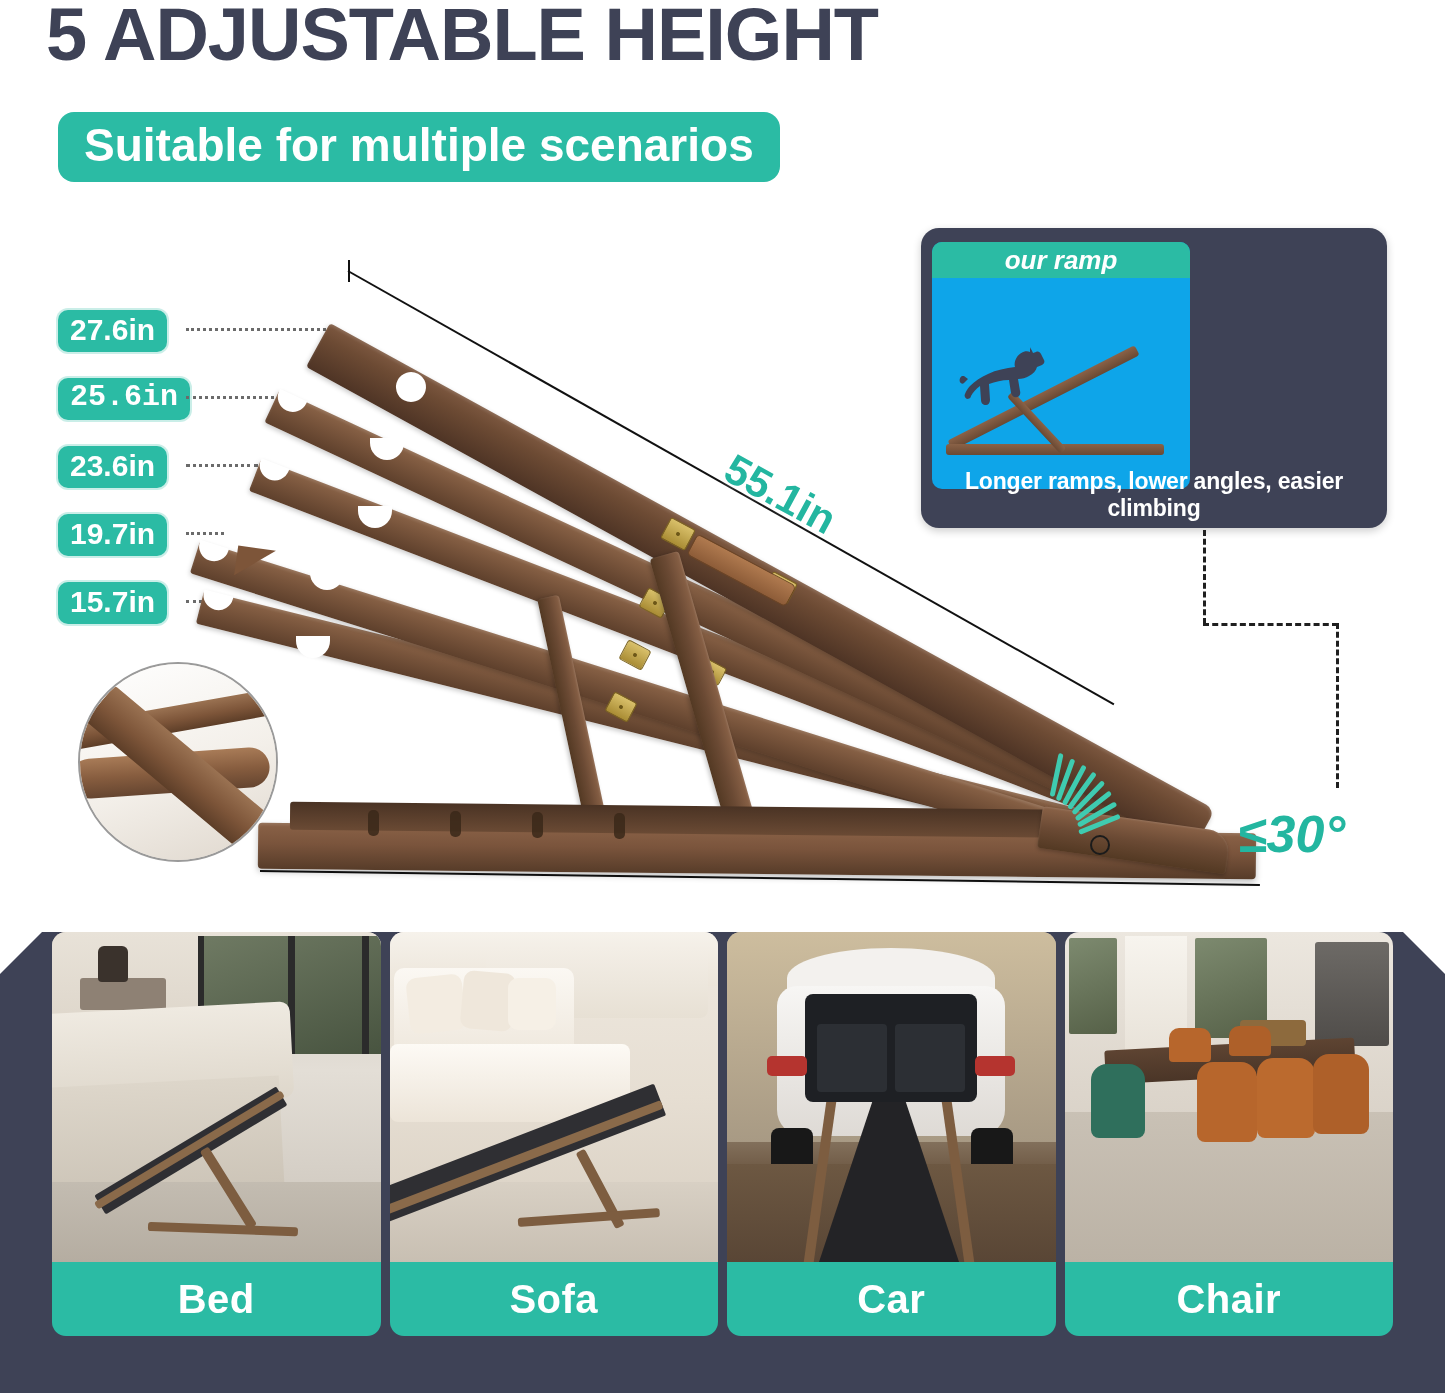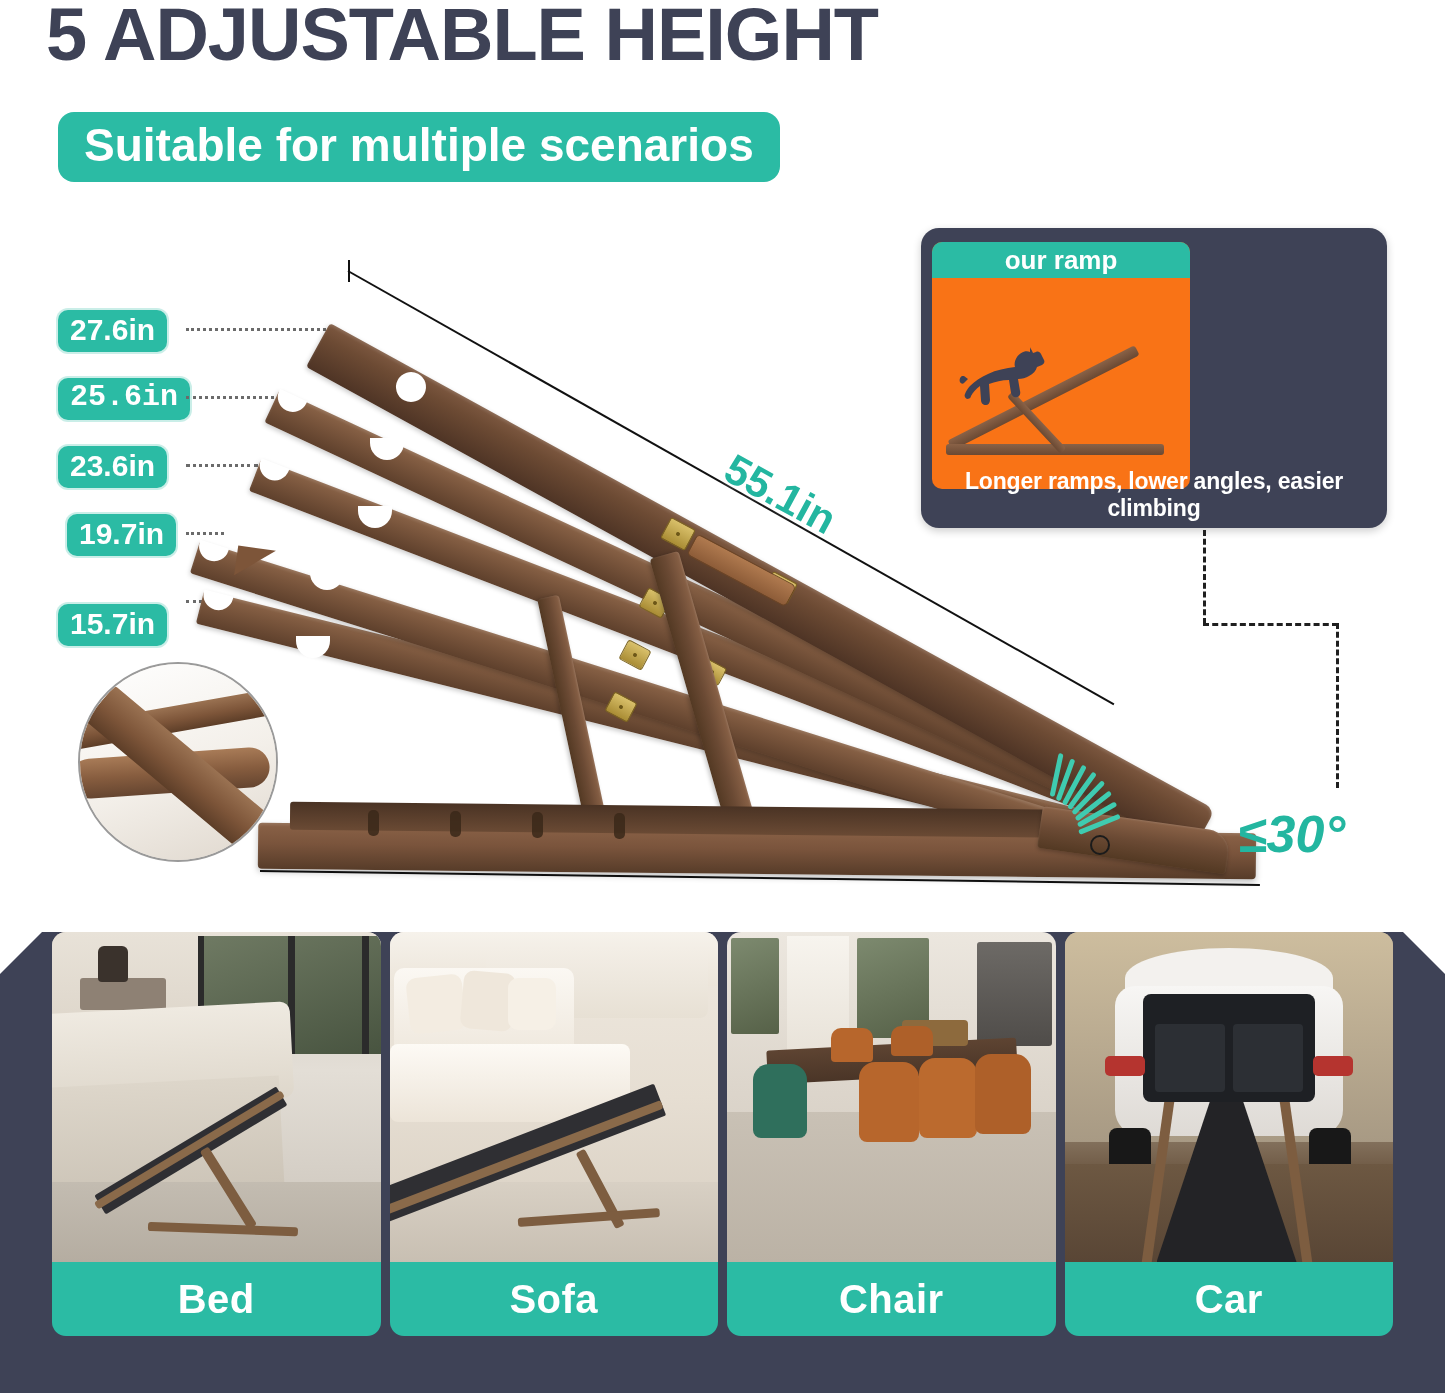--- a/index.html
+++ b/index.html
@@ -134,21 +134,21 @@
     border-left:38px solid #7d5539;border-bottom:30px solid transparent;
     transform:rotate(8deg);
   }
 
   
   .cmp{
     position:absolute;left:921px;top:228px;width:466px;height:300px;
     background:#3e4256;border-radius:18px;
     box-shadow:0 3px 9px rgba(0,0,0,.2);
   }
-  .cmp-col{position:absolute;background:#f97316;overflow:hidden;}
+  .cmp-col{position:absolute;background:#0ea5e9;overflow:hidden;font-style:italic;}
   .cmp-left{left:11px;top:14px;width:258px;height:247px;border-radius:10px;}
   .cmp-right{left:272px;top:25px;width:183px;height:236px;border-radius:10px;}
   .cmp-head{
     height:36px;display:flex;align-items:center;justify-content:center;
     color:#fff;font-weight:bold;font-size:26px;line-height:1;
   }
   .cmp-head.ours{background:#2bbba4;}
   .cmp-head.theirs{background:#8d8d8d;font-size:25px;}
   .cmp-caption{
     position:absolute;left:0;right:0;bottom:6px;text-align:center;
@@ -203,24 +203,24 @@
 
   <div class="h-pill" style="left:58px;top:100px;">27.6in</div>
   <div class="leader" style="left:186px;top:118px;width:140px;"></div>
 
   <div class="h-pill" style="left:58px;top:168px;font-family:Liberation Mono, monospace;">25.6in</div>
   <div class="leader" style="left:186px;top:186px;width:95px;"></div>
 
   <div class="h-pill" style="left:58px;top:236px;">23.6in</div>
   <div class="leader" style="left:186px;top:254px;width:72px;"></div>
 
-  <div class="h-pill" style="left:67px;top:304px;">19.7in</div>
+  <div class="h-pill" style="left:58px;top:304px;">19.7in</div>
   <div class="leader" style="left:186px;top:322px;width:38px;"></div>
 
-  <div class="h-pill" style="left:58px;top:372px;margin-top:22px;">15.7in</div>
+  <div class="h-pill" style="left:58px;top:372px;">15.7in</div>
   <div class="leader" style="left:186px;top:390px;width:22px;"></div>
 
   <div class="guide" style="left:348px;top:50px;width:2px;height:22px;background:#111;transform:none;"></div>
   <div class="guide" style="left:348px;top:60px;width:880px;transform:rotate(29.5deg);"></div>
   <div class="guide" style="left:260px;top:660px;width:1000px;transform:rotate(0.8deg);"></div>
 
   <div class="plank" style="left:200px;top:380px;width:940px;height:34px;transform:rotate(14deg);"></div>
   <div class="plank" style="left:195px;top:330px;width:960px;height:34px;transform:rotate(17.5deg);"></div>
   <div class="plank" style="left:255px;top:248px;width:960px;height:34px;transform:rotate(21deg);"></div>
   <div class="plank" style="left:272px;top:178px;width:980px;height:36px;transform:rotate(25deg);"></div>
@@ -339,51 +339,51 @@
       <div class="sc" style="left:0;top:250px;right:0;height:90px;background:linear-gradient(180deg,#d8d0c4,#c6bdb0);"></div>
       <div class="sc-ramp-deck" style="left:-10px;top:258px;width:300px;height:34px;transform:rotate(-21deg);"></div>
       <div class="sc-ramp-rail" style="left:-10px;top:276px;width:302px;height:9px;transform:rotate(-21deg);"></div>
       <div class="sc-leg" style="left:190px;top:214px;width:86px;height:10px;transform:rotate(62deg);"></div>
       <div class="sc-leg" style="left:128px;top:286px;width:142px;height:9px;transform:rotate(-4deg);"></div>
     </div>
     <div class="cap">Sofa</div>
   </div>
 
   <div class="card">
-    <div class="photo" style="background:linear-gradient(180deg,#ece7df 0%,#ddd6cc 46%,#cdc5ba 100%);">
-      <div class="sc" style="left:4px;top:6px;width:48px;height:96px;background:linear-gradient(160deg,#7d8a6f,#566148);border-radius:2px;"></div>
-      <div class="sc" style="left:130px;top:6px;width:72px;height:100px;background:linear-gradient(160deg,#7d8a6f,#566148);border-radius:2px;"></div>
-      <div class="sc" style="left:60px;top:4px;width:62px;height:120px;background:linear-gradient(180deg,#f7f4ee,#e8e2d8);"></div>
-      <div class="sc" style="left:250px;top:10px;right:4px;height:104px;background:linear-gradient(180deg,#6d6a66,#4f4c49);border-radius:3px;"></div>
-      <div class="sc" style="left:40px;top:112px;width:250px;height:34px;background:linear-gradient(180deg,#5e4432,#4a3527);border-radius:3px;transform:rotate(-3deg);"></div>
-      <div class="sc" style="left:175px;top:88px;width:66px;height:26px;background:#8d6a3d;border-radius:4px;"></div>
-      <div class="sc" style="left:0;top:180px;right:0;height:160px;background:linear-gradient(180deg,#c9c1b5,#bab1a4);"></div>
-      <div class="sc" style="left:26px;top:132px;width:54px;height:74px;background:#2f6f5c;border-radius:16px 16px 8px 8px;"></div>
-      <div class="sc" style="left:132px;top:130px;width:60px;height:80px;background:#b7662c;border-radius:16px 16px 8px 8px;"></div>
-      <div class="sc" style="left:192px;top:126px;width:58px;height:80px;background:#bb6a2e;border-radius:16px 16px 8px 8px;"></div>
-      <div class="sc" style="left:248px;top:122px;width:56px;height:80px;background:#ae6029;border-radius:16px 16px 8px 8px;"></div>
-      <div class="sc" style="left:104px;top:96px;width:42px;height:34px;background:#b7662c;border-radius:10px 10px 4px 4px;"></div>
-      <div class="sc" style="left:164px;top:94px;width:42px;height:30px;background:#ae6029;border-radius:10px 10px 4px 4px;"></div>
-    </div>
-    <div class="cap">Chair</div>
-  </div>
-
-  <div class="card">
     <div class="photo" style="background:linear-gradient(180deg,#c9bda6 0%,#b9ae9a 40%,#6f5a45 72%,#5b4736 100%);">
       <div class="sc" style="left:0;top:0;right:0;height:210px;background:linear-gradient(180deg,#cdbd9e,#a89a84);"></div>
       <div class="sc" style="left:60px;top:16px;width:208px;height:60px;background:#f3f1ee;border-radius:50% 50% 18px 18px;"></div>
       <div class="sc" style="left:50px;top:54px;width:228px;height:150px;background:linear-gradient(180deg,#f7f6f4,#dedad5);border-radius:20px 20px 26px 26px;"></div>
       <div class="sc" style="left:78px;top:62px;width:172px;height:108px;background:#1e2024;border-radius:8px;"></div>
       <div class="sc" style="left:90px;top:92px;width:70px;height:68px;background:#2c2f34;border-radius:4px;"></div>
       <div class="sc" style="left:168px;top:92px;width:70px;height:68px;background:#2c2f34;border-radius:4px;"></div>
       <div class="sc" style="left:40px;top:124px;width:40px;height:20px;background:#b5342f;border-radius:5px;"></div>
       <div class="sc" style="left:248px;top:124px;width:40px;height:20px;background:#b5342f;border-radius:5px;"></div>
       <div class="sc" style="left:44px;top:196px;width:42px;height:44px;background:#181818;border-radius:8px;"></div>
       <div class="sc" style="left:244px;top:196px;width:42px;height:44px;background:#181818;border-radius:8px;"></div>
       <div class="sc" style="left:0;top:232px;right:0;height:108px;background:linear-gradient(180deg,#6d5842,#574434);"></div>
       <div class="sc" style="left:92px;top:170px;width:140px;height:160px;background:#232326;clip-path:polygon(38% 0%, 62% 0%, 100% 100%, 0% 100%);"></div>
       <div class="sc" style="left:88px;top:170px;width:10px;height:160px;background:#7d5d40;transform:skewX(-8deg);"></div>
       <div class="sc" style="left:226px;top:170px;width:10px;height:160px;background:#7d5d40;transform:skewX(8deg);"></div>
     </div>
     <div class="cap">Car</div>
   </div>
 
+  <div class="card">
+    <div class="photo" style="background:linear-gradient(180deg,#ece7df 0%,#ddd6cc 46%,#cdc5ba 100%);">
+      <div class="sc" style="left:4px;top:6px;width:48px;height:96px;background:linear-gradient(160deg,#7d8a6f,#566148);border-radius:2px;"></div>
+      <div class="sc" style="left:130px;top:6px;width:72px;height:100px;background:linear-gradient(160deg,#7d8a6f,#566148);border-radius:2px;"></div>
+      <div class="sc" style="left:60px;top:4px;width:62px;height:120px;background:linear-gradient(180deg,#f7f4ee,#e8e2d8);"></div>
+      <div class="sc" style="left:250px;top:10px;right:4px;height:104px;background:linear-gradient(180deg,#6d6a66,#4f4c49);border-radius:3px;"></div>
+      <div class="sc" style="left:40px;top:112px;width:250px;height:34px;background:linear-gradient(180deg,#5e4432,#4a3527);border-radius:3px;transform:rotate(-3deg);"></div>
+      <div class="sc" style="left:175px;top:88px;width:66px;height:26px;background:#8d6a3d;border-radius:4px;"></div>
+      <div class="sc" style="left:0;top:180px;right:0;height:160px;background:linear-gradient(180deg,#c9c1b5,#bab1a4);"></div>
+      <div class="sc" style="left:26px;top:132px;width:54px;height:74px;background:#2f6f5c;border-radius:16px 16px 8px 8px;"></div>
+      <div class="sc" style="left:132px;top:130px;width:60px;height:80px;background:#b7662c;border-radius:16px 16px 8px 8px;"></div>
+      <div class="sc" style="left:192px;top:126px;width:58px;height:80px;background:#bb6a2e;border-radius:16px 16px 8px 8px;"></div>
+      <div class="sc" style="left:248px;top:122px;width:56px;height:80px;background:#ae6029;border-radius:16px 16px 8px 8px;"></div>
+      <div class="sc" style="left:104px;top:96px;width:42px;height:34px;background:#b7662c;border-radius:10px 10px 4px 4px;"></div>
+      <div class="sc" style="left:164px;top:94px;width:42px;height:30px;background:#ae6029;border-radius:10px 10px 4px 4px;"></div>
+    </div>
+    <div class="cap">Chair</div>
+  </div>
+
 </div>
 
 </body></html>

